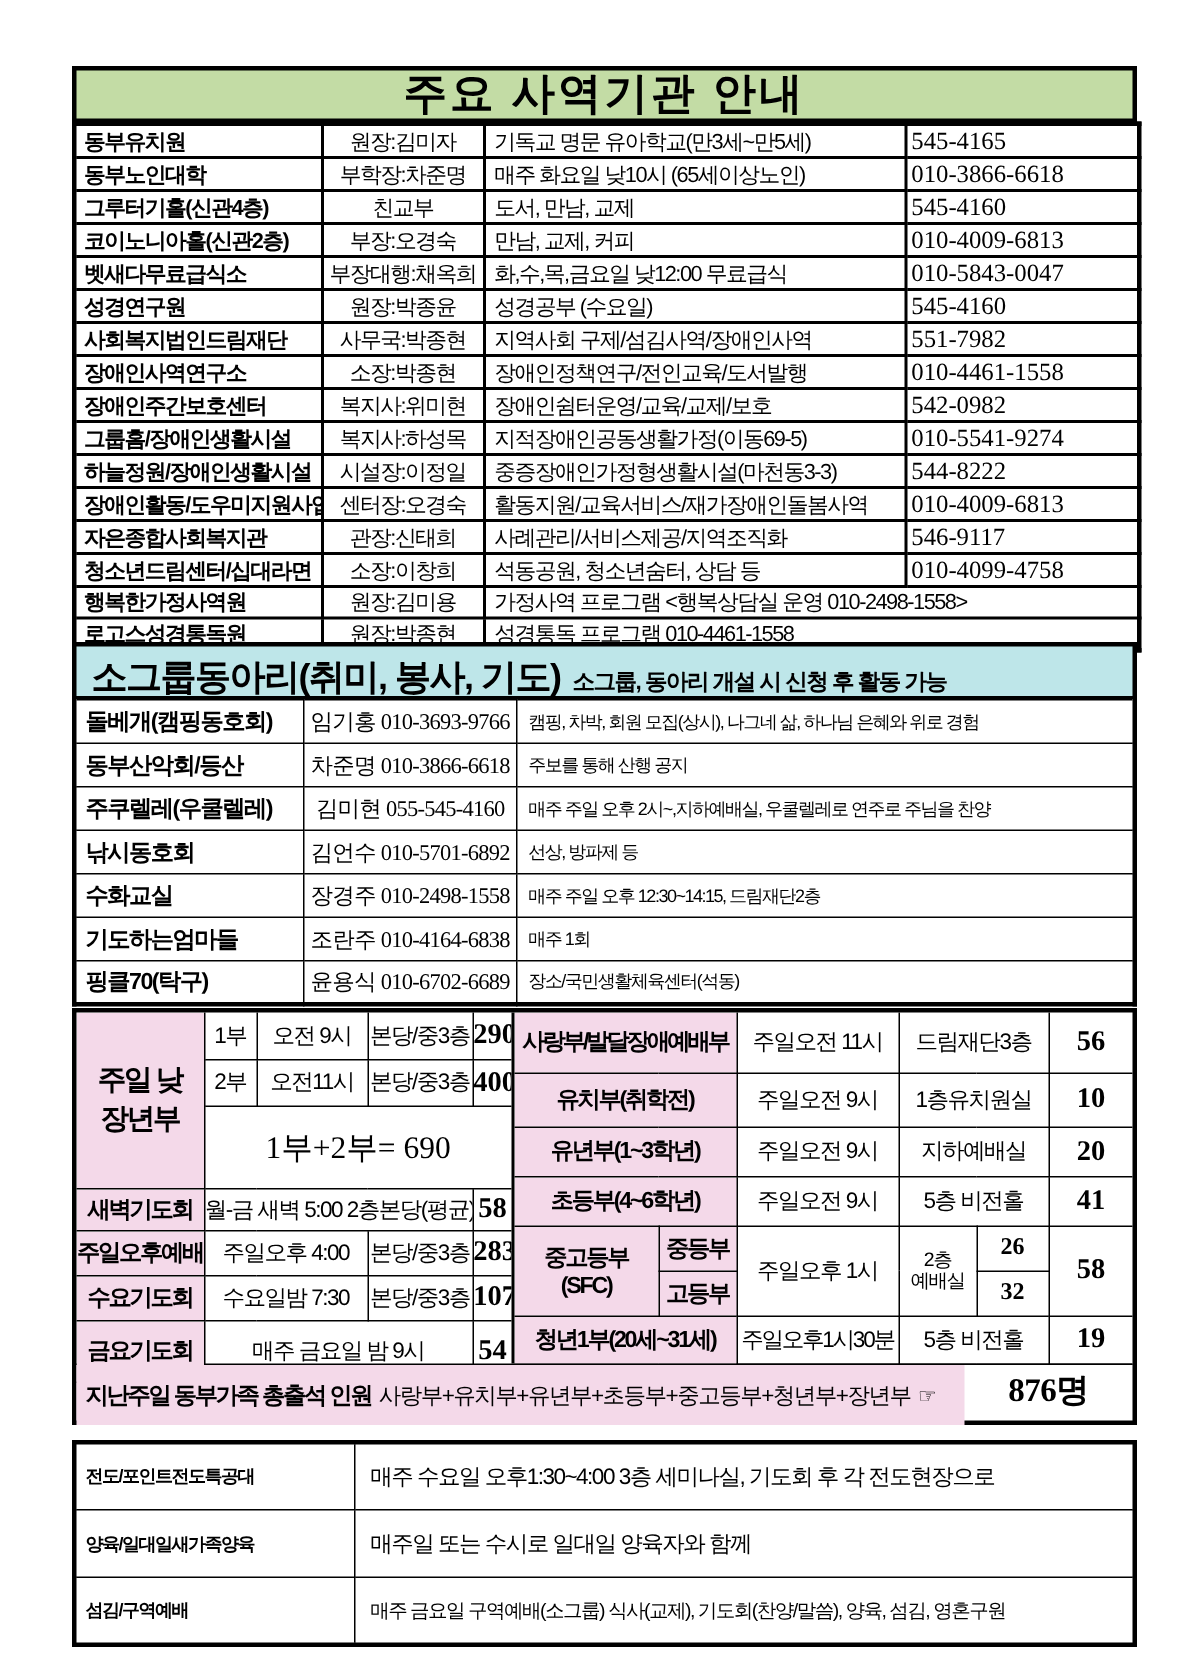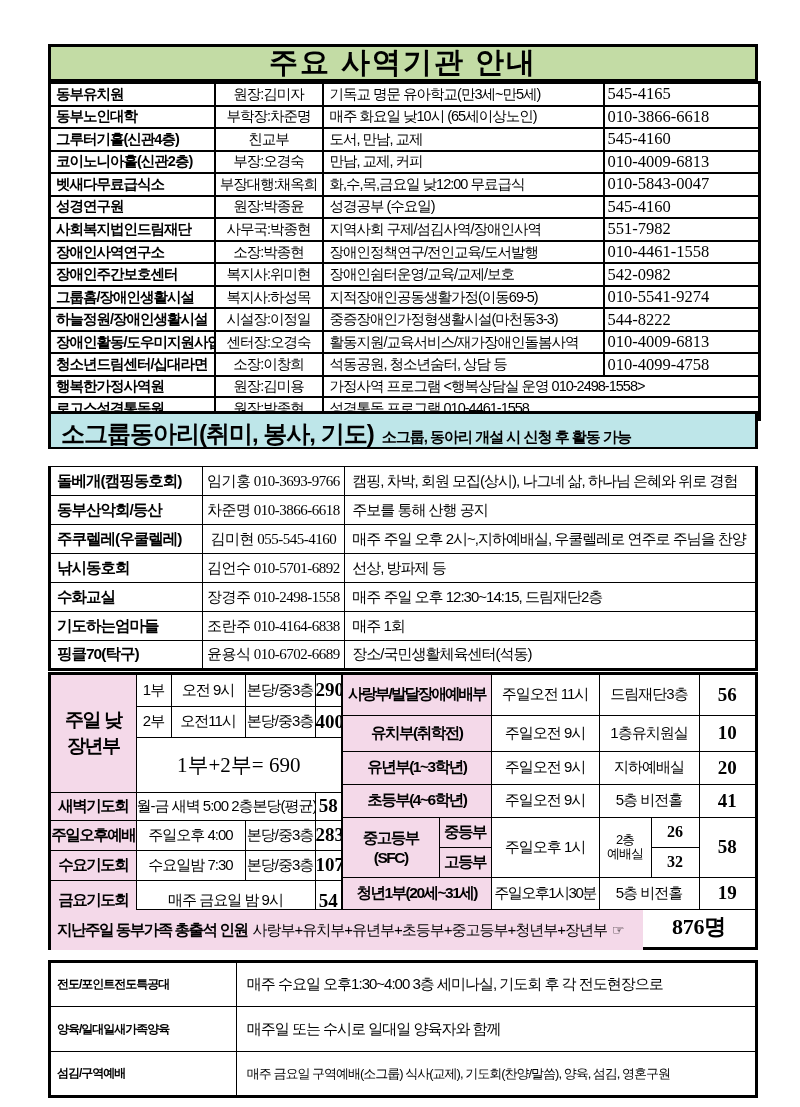--- a/index.html
+++ b/index.html
@@ -22,32 +22,32 @@
   table { border-collapse:collapse; table-layout:fixed; }
   #t1 { left:48px; top:81px; width:710px; height:340px; border:3px solid #000; }
   #t1 td { border:2px solid #000; height:21px; overflow:hidden; white-space:nowrap; }
   #t1 .c-name  { font-weight:bold; font-size:14.5px; padding-left:5px; letter-spacing:-1px; }
   #t1 .c-head  { font-size:14.5px; text-align:center; letter-spacing:-1px; }
   #t1 .c-desc  { font-size:14.5px; padding-left:6px; letter-spacing:-1px; }
   #t1 .c-phone { font-family:"Liberation Serif", serif; font-size:16.5px; padding-left:3px; letter-spacing:0; }
 
   
   .cyan-bar {
-    left:48px; top:411px; width:710px; height:38px;
+    left:48px; top:428px; width:710px; height:38px;
     background:var(--cyan,#BEE6E9); border:3px solid #000; border-bottom-width:2px;
     display:flex; align-items:baseline; padding:4px 0 0 10px;
   }
   .cyan-bar .big { font-size:24px; font-weight:bold; letter-spacing:-1px; }
   .cyan-bar .sub { font-size:15px; font-weight:bold; margin-left:8px; letter-spacing:-1px; }
 
   #t2 { left:48px; top:466px; width:710px; height:203px; border:3px solid #000; border-top-width:0; }
   #t2 td { border:1.5px solid #000; height:29px; overflow:hidden; white-space:nowrap; }
   #t2 .g-name   { font-weight:bold; font-size:15.5px; padding-left:6px; letter-spacing:-1px;margin-left:12px; }
   #t2 .g-leader { font-size:15px; text-align:center; font-family:"Liberation Serif", serif; letter-spacing:-0.5px; }
-  #t2 .g-desc   { font-size:15px; padding-left:7px; letter-spacing:-1px; }
+  #t2 .g-desc   { font-size:12px; padding-left:7px; letter-spacing:-1px; }
 
   
   #att { left:48px; top:672px; width:710px; height:278px; border:3px solid #000; }
   .att-cols { display:flex; height:234px; }
   #attL { width:292px; height:234px; border-right:2px solid #000; }
   #attR { flex:1; }
   #attL table, #attR table { width:100%; }
   #attL td, #attR td { border:1.5px solid #000; text-align:center; overflow:hidden;margin-top:44px; }
   #attL td:first-child, #attR td:first-child { border-left:0; }
   #attL td:last-child { border-right:0; } #attR td:last-child { border-right:0; }
@@ -161,20 +161,26 @@
           <td class="c-name">하늘정원/장애인생활시설</td>
           <td class="c-head">시설장:이정일</td>
           <td class="c-desc">중증장애인가정형생활시설(마천동3-3)</td>
           <td class="c-phone">544-8222</td>
         </tr>
         <tr>
           <td class="c-name">장애인활동/도우미지원사업</td>
           <td class="c-head">센터장:오경숙</td>
           <td class="c-desc">활동지원/교육서비스/재가장애인돌봄사역</td>
           <td class="c-phone">010-4009-6813</td>
+        </tr>
+        <tr>
+          <td class="c-name">자은종합사회복지관</td>
+          <td class="c-head">관장:신태희</td>
+          <td class="c-desc">사례관리/서비스제공/지역조직화</td>
+          <td class="c-phone">546-9117</td>
         </tr>
         <tr>
           <td class="c-name">청소년드림센터/십대라면</td>
           <td class="c-head">소장:이창희</td>
           <td class="c-desc">석동공원, 청소년숨터, 상담 등</td>
           <td class="c-phone">010-4099-4758</td>
         </tr>
         <tr>
           <td class="c-name">행복한가정사역원</td>
           <td class="c-head">원장:김미용</td>

